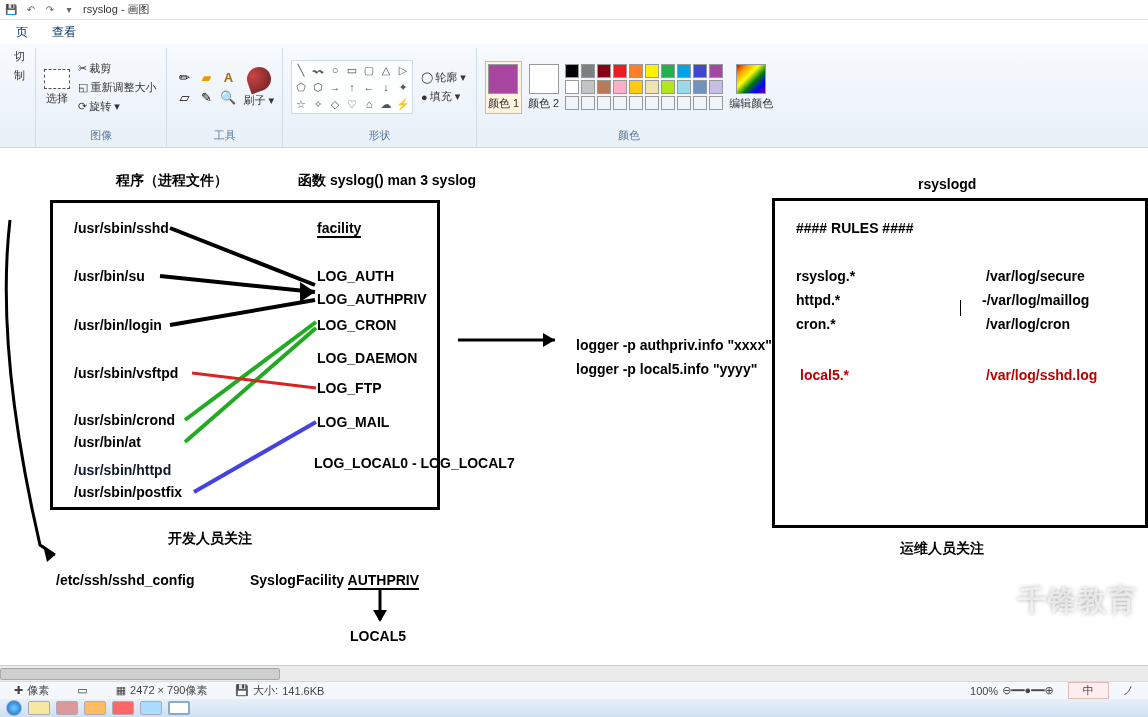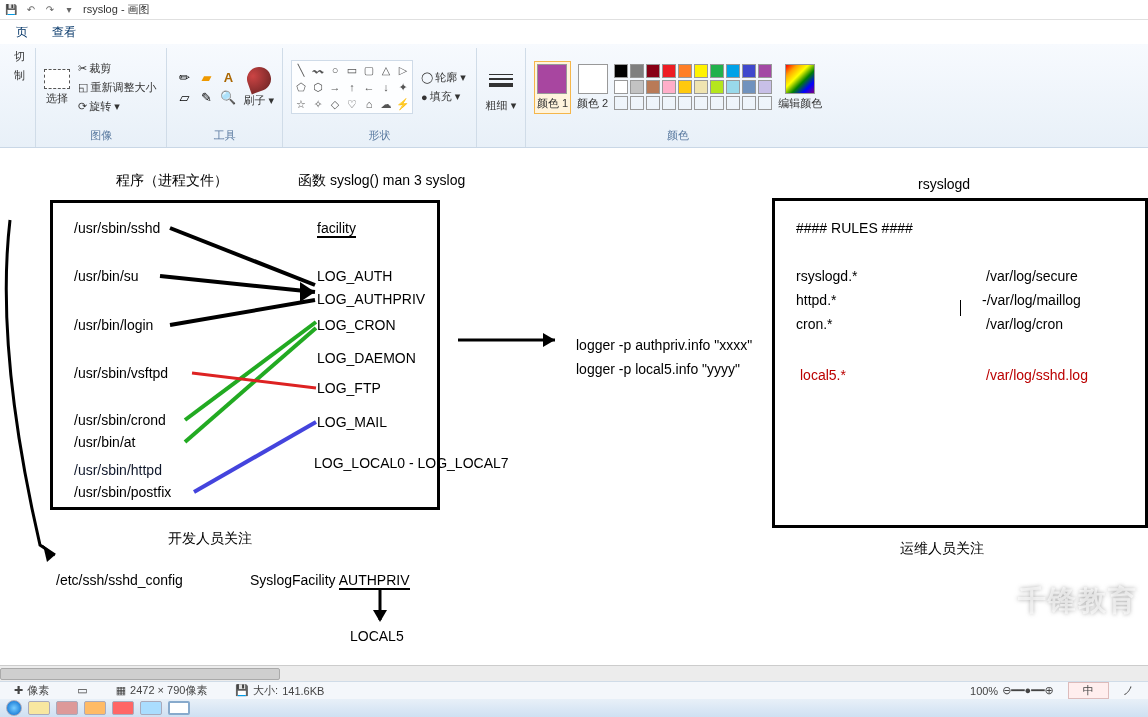--- a/index.html
+++ b/index.html
@@ -40,21 +40,21 @@
 .color-swatch { width: 14px; height: 14px; border: 1px solid #999; }
 .color-big { width: 30px; height: 30px; border: 1px solid #999; }
 .color-grid { display: flex; flex-direction: column; gap: 2px; }
 .color-grid-row { display: flex; gap: 2px; }
 
 .edit-colors { width: 30px; height: 30px; background: linear-gradient(135deg, red, orange, yellow, green, blue, purple); border: 1px solid #999; }
 
 
 .canvas-area { position: absolute; top: 150px; left: 0; right: 0; bottom: 60px; overflow: auto; background: #fff; }
 .canvas-content { position: relative; width: 1148px; height: 520px; color: #000; font-family: Arial, sans-serif; }
-.canvas-text { position: absolute; font-size: 14px; font-weight: normal; white-space: nowrap; }
+.canvas-text { position: absolute; font-size: 14px; font-weight: bold; white-space: nowrap; }
 .box { position: absolute; border: 3px solid #000; background: #fff; }
 .underline { border-bottom: 2px solid #000; }
 .red-text { color: #b00; margin-top: 7px; }
 
 
 .hscroll { position: absolute; left: 0; right: 0; bottom: 36px; height: 16px; background: #ececec; border-top: 1px solid #ccc; }
 .hthumb { position: absolute; left: 0; width: 280px; height: 12px; top: 2px; background: #cfcfcf; border: 1px solid #aaa; border-radius: 2px; }
 
 
 .statusbar { position: absolute; left: 0; right: 0; bottom: 18px; height: 18px; background: #f4f7fb; border-top: 1px solid #d0dce8; display: flex; align-items: center; font-size: 11px; color: #444; }
@@ -174,33 +174,20 @@
           </div>
       </div>
       <div class="tool-col">
         <div class="small-btn">◯ <span>轮廓 ▾</span></div>
         <div class="small-btn">● <span>填充 ▾</span></div>
       </div>
     </div>
     <div class="ribbon-group-label">形状</div>
   </div>
 
-  <div class="ribbon-group">
-    <div class="ribbon-group-content">
-      <div class="big-btn">
-        <div class="icon-box" style="flex-direction:column;gap:3px">
-          <div style="width:24px;height:1px;background:#333"></div>
-          <div style="width:24px;height:2px;background:#333"></div>
-          <div style="width:24px;height:4px;background:#333"></div>
-        </div>
-        <span>粗细 ▾</span>
-      </div>
-    </div>
-    <div class="ribbon-group-label">&nbsp;</div>
-  </div>
 
   <div class="ribbon-group" style="border-right:none">
     <div class="ribbon-group-content">
       <div class="big-btn" style="border:1px solid #f5b64a;padding:2px;background:#fff4dd">
         <div class="color-big" style="background:#a846a0"></div>
         <span>颜色 1</span>
       </div>
       <div class="big-btn">
         <div class="color-big" style="background:#fff"></div>
         <span>颜色 2</span>
@@ -278,21 +265,21 @@
     <div class="canvas-text" style="left:317px;top:200px">LOG_DAEMON</div>
     <div class="canvas-text" style="left:317px;top:230px">LOG_FTP</div>
     <div class="canvas-text" style="left:317px;top:264px">LOG_MAIL</div>
     <div class="canvas-text" style="left:314px;top:305px">LOG_LOCAL0 - LOG_LOCAL7</div>
 
     <div class="canvas-text" style="left:576px;top:187px">logger  -p authpriv.info "xxxx"</div>
     <div class="canvas-text" style="left:576px;top:211px">logger -p local5.info "yyyy"</div>
 
     <div class="box" style="left:772px;top:48px;width:376px;height:330px"></div>
     <div class="canvas-text" style="left:796px;top:70px">#### RULES ####</div>
-    <div class="canvas-text" style="left:796px;top:118px">rsyslogd.*</div>
+    <div class="canvas-text" style="left:796px;top:118px">rsyslog.*</div>
     <div class="canvas-text" style="left:986px;top:118px">/var/log/secure</div>
     <div class="canvas-text" style="left:796px;top:142px">httpd.*</div>
     <div class="canvas-text" style="left:982px;top:142px">-/var/log/maillog</div>
     <div class="canvas-text" style="left:796px;top:166px">cron.*</div>
     <div class="canvas-text" style="left:986px;top:166px">/var/log/cron</div>
     <div class="canvas-text red-text" style="left:800px;top:210px">local5.*</div>
     <div class="canvas-text red-text" style="left:986px;top:210px">/var/log/sshd.log</div>
 
     <div class="text-cursor" style="left:960px;top:150px"></div>
 

